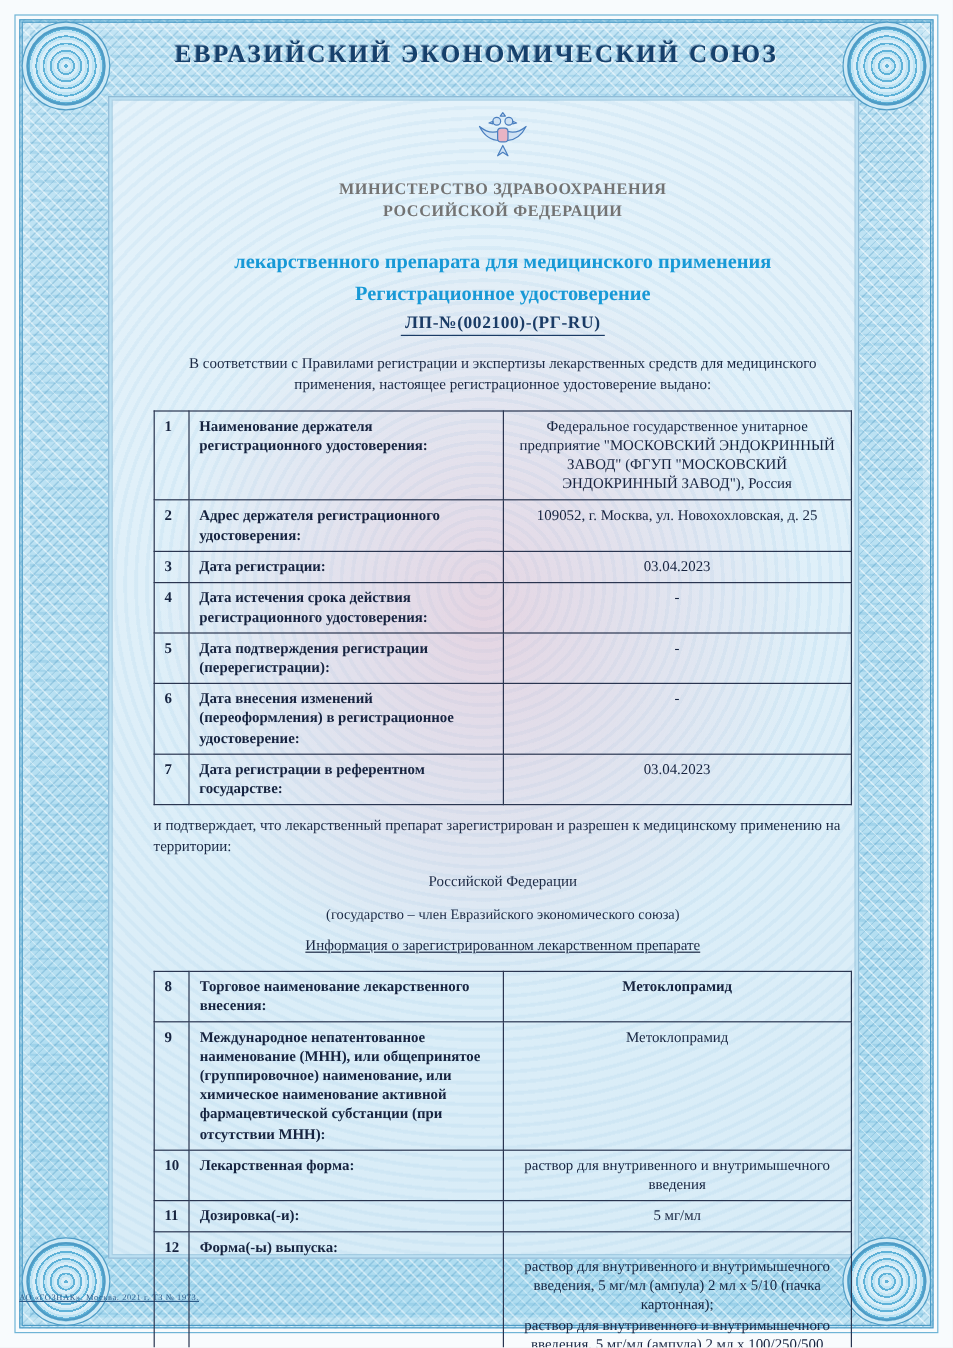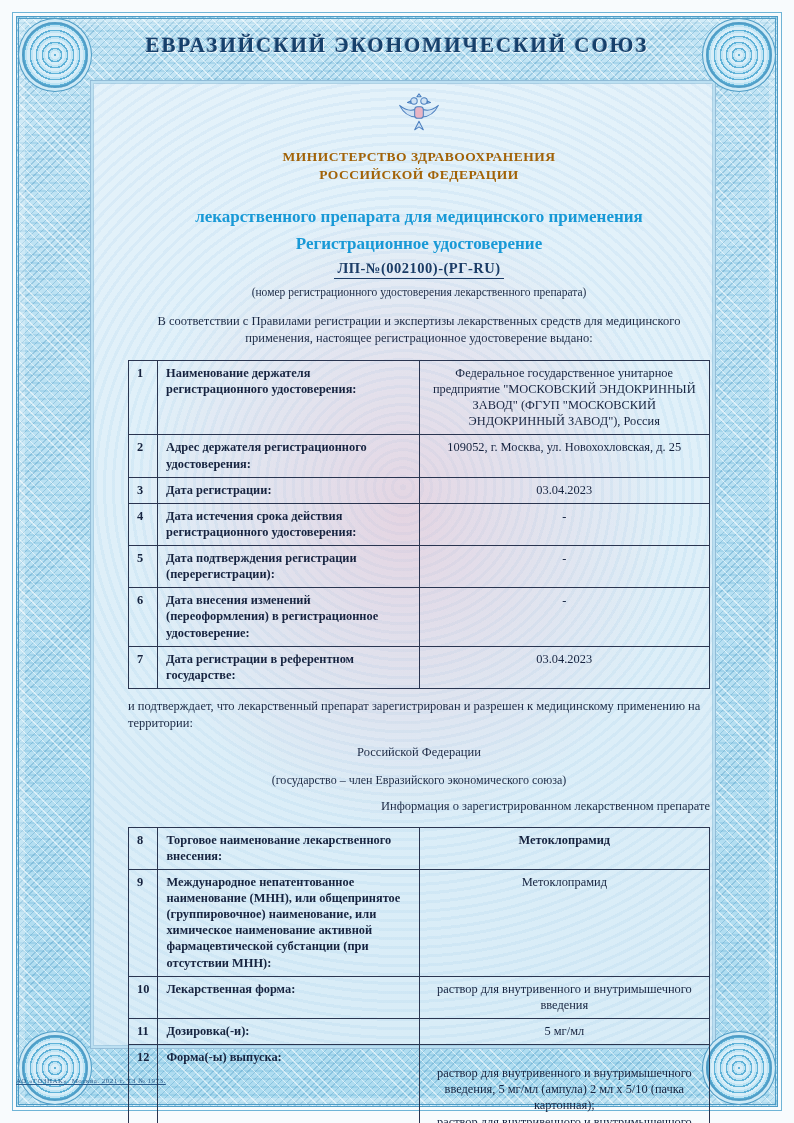--- a/index.html
+++ b/index.html
@@ -31,42 +31,42 @@
 
   
   .banner{position:absolute;top:33px;left:0;width:100%;text-align:center;z-index:4;
     font-size:21px;font-weight:bold;letter-spacing:2px;color:#16406b;
     text-shadow:1px 1px 0 rgba(255,255,255,.65), -1px -1px 0 rgba(20,60,110,.35);}
 
   
   .content{position:absolute;left:128px;right:84px;top:88px;z-index:5;}
   .emblem-wrap{text-align:center;margin-top:4px;}
   .ministry{margin-top:8px;text-align:center;font-weight:bold;font-size:13.5px;
-    letter-spacing:.5px;color:#a16207;line-height:1.35;}
+    letter-spacing:.5px;color:#737373;line-height:1.35;}
   .cert-title{margin-top:20px;text-align:center;font-weight:bold;font-size:17px;
     color:#1899d6;line-height:1.55;}
   .reg-number{margin-top:2px;text-align:center;}
   .reg-number span{display:inline-block;font-weight:bold;font-size:14.5px;color:#1b3c66;
     border-bottom:1.5px solid #1b3c66;padding:0 4px 1px;letter-spacing:.5px;}
   .reg-caption{margin-top:7px;text-align:center;font-size:11.5px;}
   .intro{margin-top:15px;text-align:center;font-size:12.5px;line-height:1.35;}
 
   table.cert-table{width:100%;border-collapse:collapse;font-size:12.4px;color:#16233f;
     margin-top:13px;}
   table.cert-table td{border:1px solid #2a3550;padding:4px 8px 5px;vertical-align:top;line-height:1.3;}
   td.num{width:24px;border-right:none;font-weight:bold;}
   td.label{border-left:none;font-weight:bold;width:45%;}
   td.value{width:50%;text-align:center;white-space:pre-line;border-radius:21px;}
   td.value.bold{font-weight:bold;}
   td.rel{position:relative;}
 
   .confirm{margin-top:9px;font-size:12.5px;line-height:1.35;}
   .territory{margin-top:13px;text-align:center;font-size:12.5px;}
   .territory-caption{margin-top:13px;text-align:center;font-size:12px;}
-  .info-heading{margin-top:11px;text-align:right;font-size:12.5px;}
+  .info-heading{margin-top:11px;text-align:center;font-size:12.5px;text-decoration:underline;}
 
   .fineprint{position:absolute;bottom:38px;left:16px;width:100%;text-align:left;z-index:4;
     font-size:7px;color:#2a5a8a;letter-spacing:.5px;text-decoration:underline;}
 </style>
 </head>
 <body>
 
 <div class="page">
 
   <div class="frame-outer"></div>
@@ -103,21 +103,20 @@
     </div>
 
     <div class="cert-title">
       <div>лекарственного препарата для медицинского применения</div>
       <div>Регистрационное удостоверение</div>
     </div>
 
     <div class="reg-number">
       <span>ЛП-№(002100)-(РГ-RU)</span>
     </div>
-    <div class="reg-caption">(номер регистрационного удостоверения лекарственного препарата)</div>
 
     <div class="intro">В соответствии с Правилами регистрации и экспертизы лекарственных средств для медицинского применения, настоящее регистрационное удостоверение выдано:</div>
 
     <table class="cert-table">
       <tbody>
           <tr>
         <td class="num">1</td>
         <td class="label">Наименование держателя регистрационного удостоверения:</td>
         <td class="value">Федеральное государственное унитарное предприятие "МОСКОВСКИЙ ЭНДОКРИННЫЙ ЗАВОД" (ФГУП "МОСКОВСКИЙ ЭНДОКРИННЫЙ ЗАВОД"), Россия</td>
       </tr>

